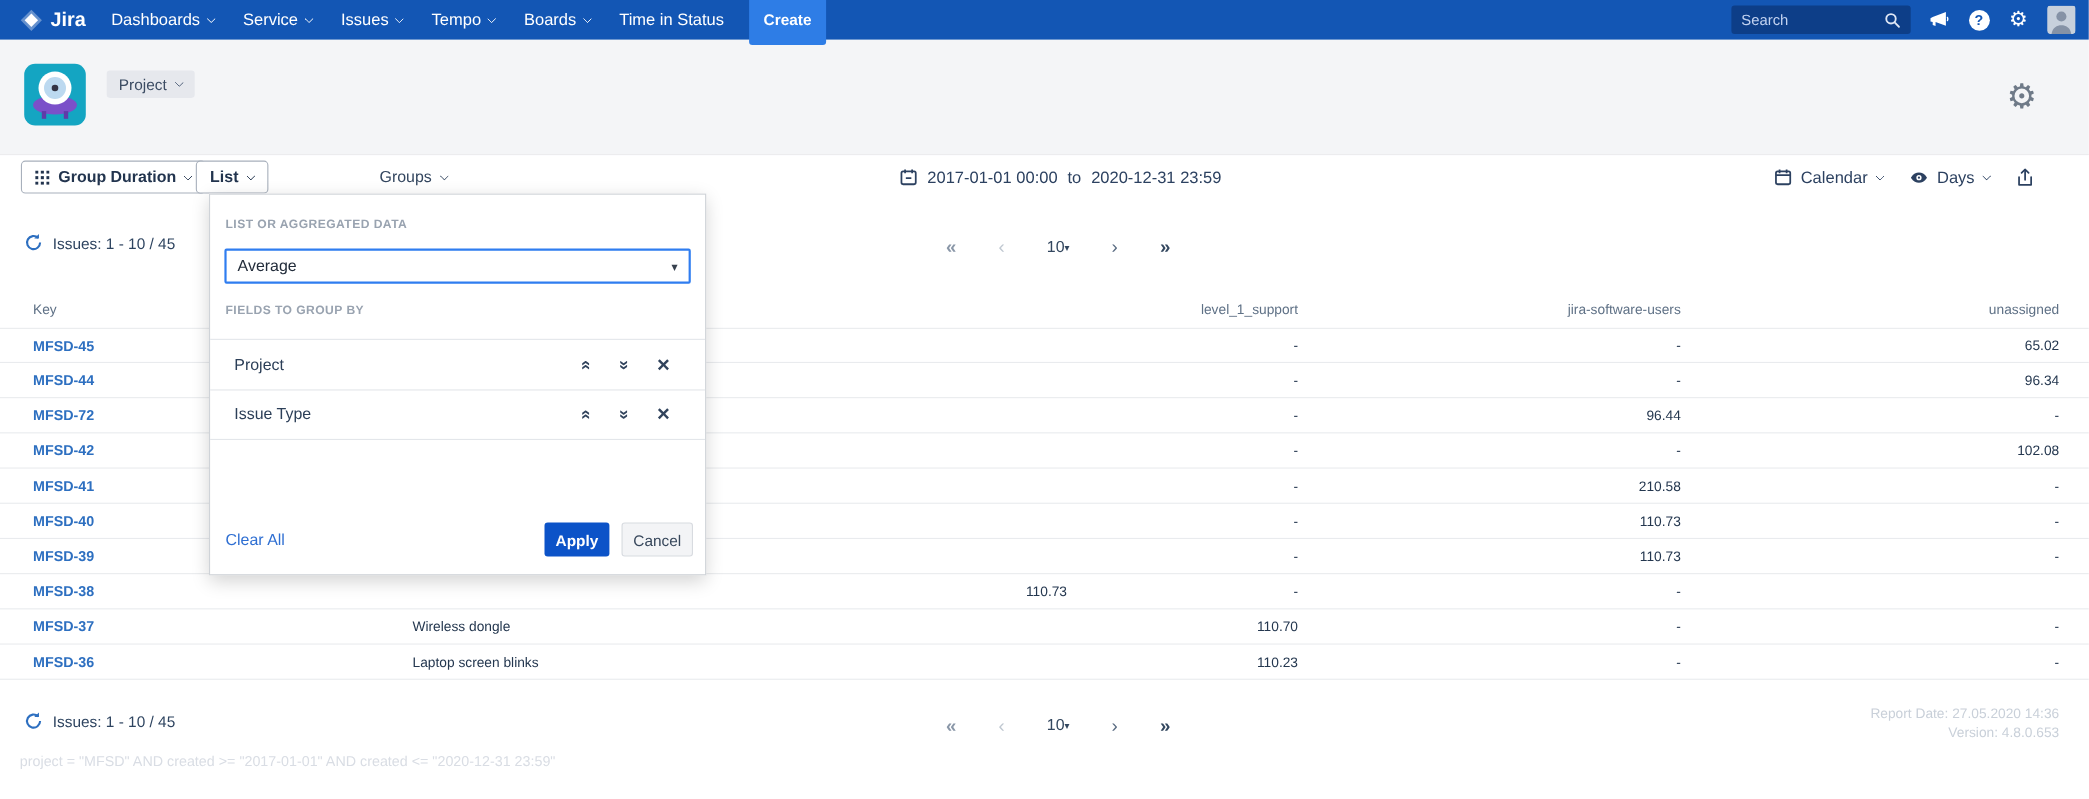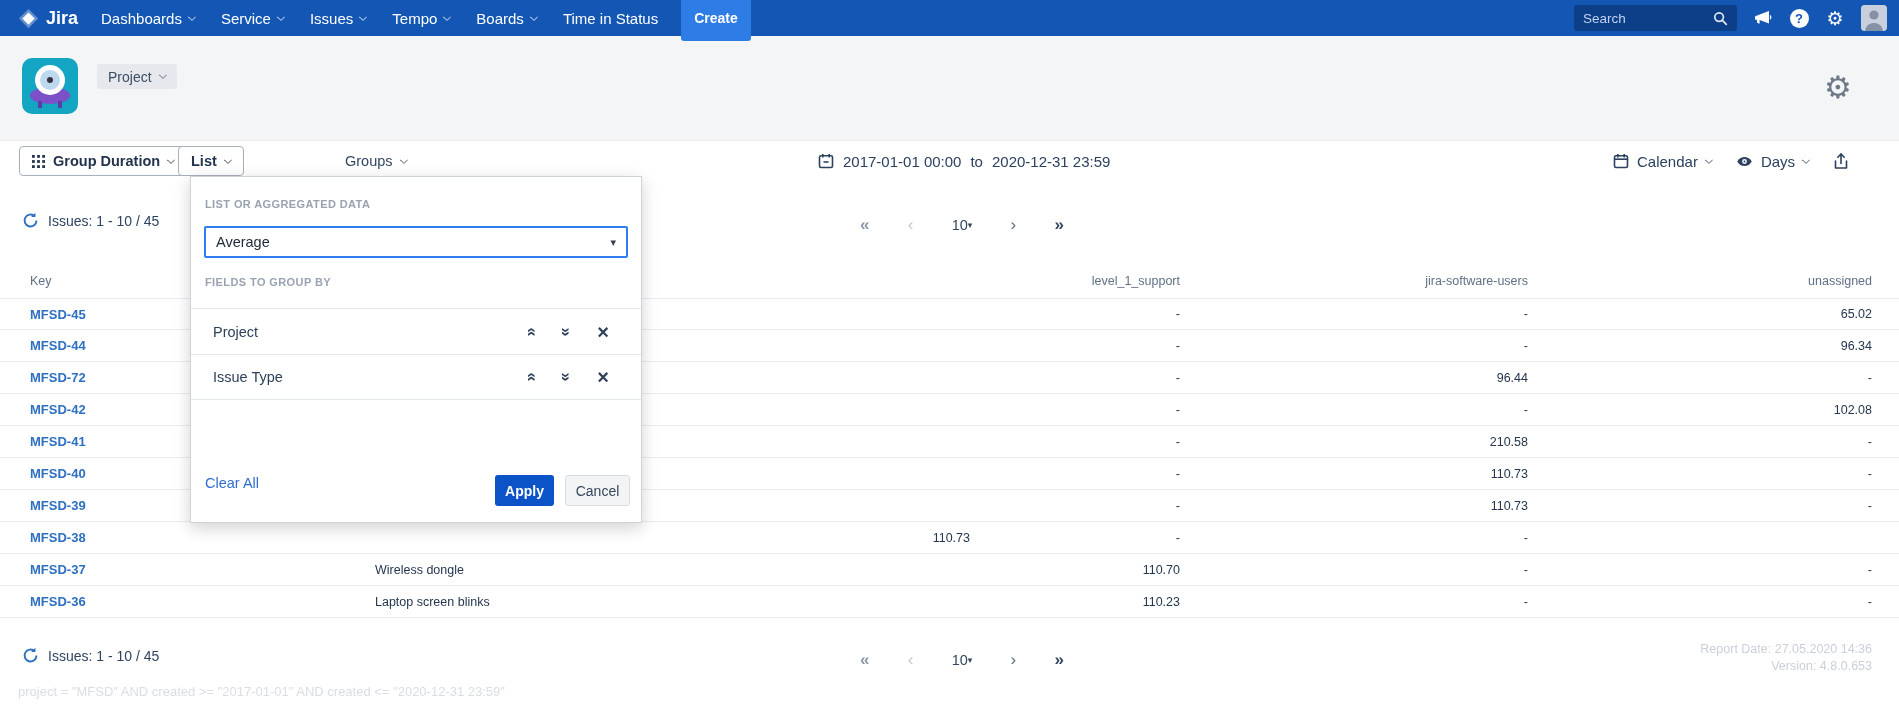--- a/index.html
+++ b/index.html
@@ -88,21 +88,21 @@
   .p-frow{height:46px;display:flex;align-items:center;border-top:1px solid #e3e6ea;padding:0 32px 0 22px;box-sizing:border-box;}
   .p-frow:last-child{border-bottom:1px solid #e3e6ea;}
   .p-fname{font-size:14.5px;color:#2c3f58;flex:1;}
   .p-ficons{display:flex;align-items:center;gap:26px;}
   .dblchev{display:inline-block;transform:rotate(90deg);font-size:16px;font-weight:bold;color:#31435c;
            line-height:1;cursor:pointer;}
   .xicon{font-size:20px;font-weight:bold;color:#31435c;line-height:1;cursor:pointer;}
   .p-addselect{position:absolute;left:13px;right:13px;top:234px;height:30px;background:#ebedf0;border-radius:3px;
                display:flex;align-items:center;justify-content:space-between;padding:0 12px;box-sizing:border-box;
                font-size:14px;color:#8d99a7;cursor:pointer;}
-  .p-footer{position:absolute;left:14px;right:11px;top:298px;height:31px;display:flex;}
+  .p-footer{position:absolute;left:14px;right:11px;top:298px;height:31px;display:flex;align-items:center;}
   .clear-link{font-size:14.5px;color:#2f6fd2;cursor:pointer;}
   .apply-btn{margin-left:auto;width:59px;height:31px;background:#0c53c8;border-radius:3px;color:#fff;font-weight:bold;
              font-size:14px;display:flex;align-items:center;justify-content:center;cursor:pointer;}
   .cancel-btn{margin-left:11px;width:65px;height:31px;background:#f3f4f6;border:1px solid #d8dbe0;border-radius:3px;
               color:#37475b;font-size:14px;display:flex;align-items:center;justify-content:center;
               box-sizing:border-box;cursor:pointer;}
 
   
   .report-meta{position:absolute;right:27px;top:641px;text-align:right;font-size:12.5px;color:#c9d0d9;line-height:17px;}
   .jql{position:absolute;left:18px;top:684px;font-size:13px;color:#d9dde4;}

